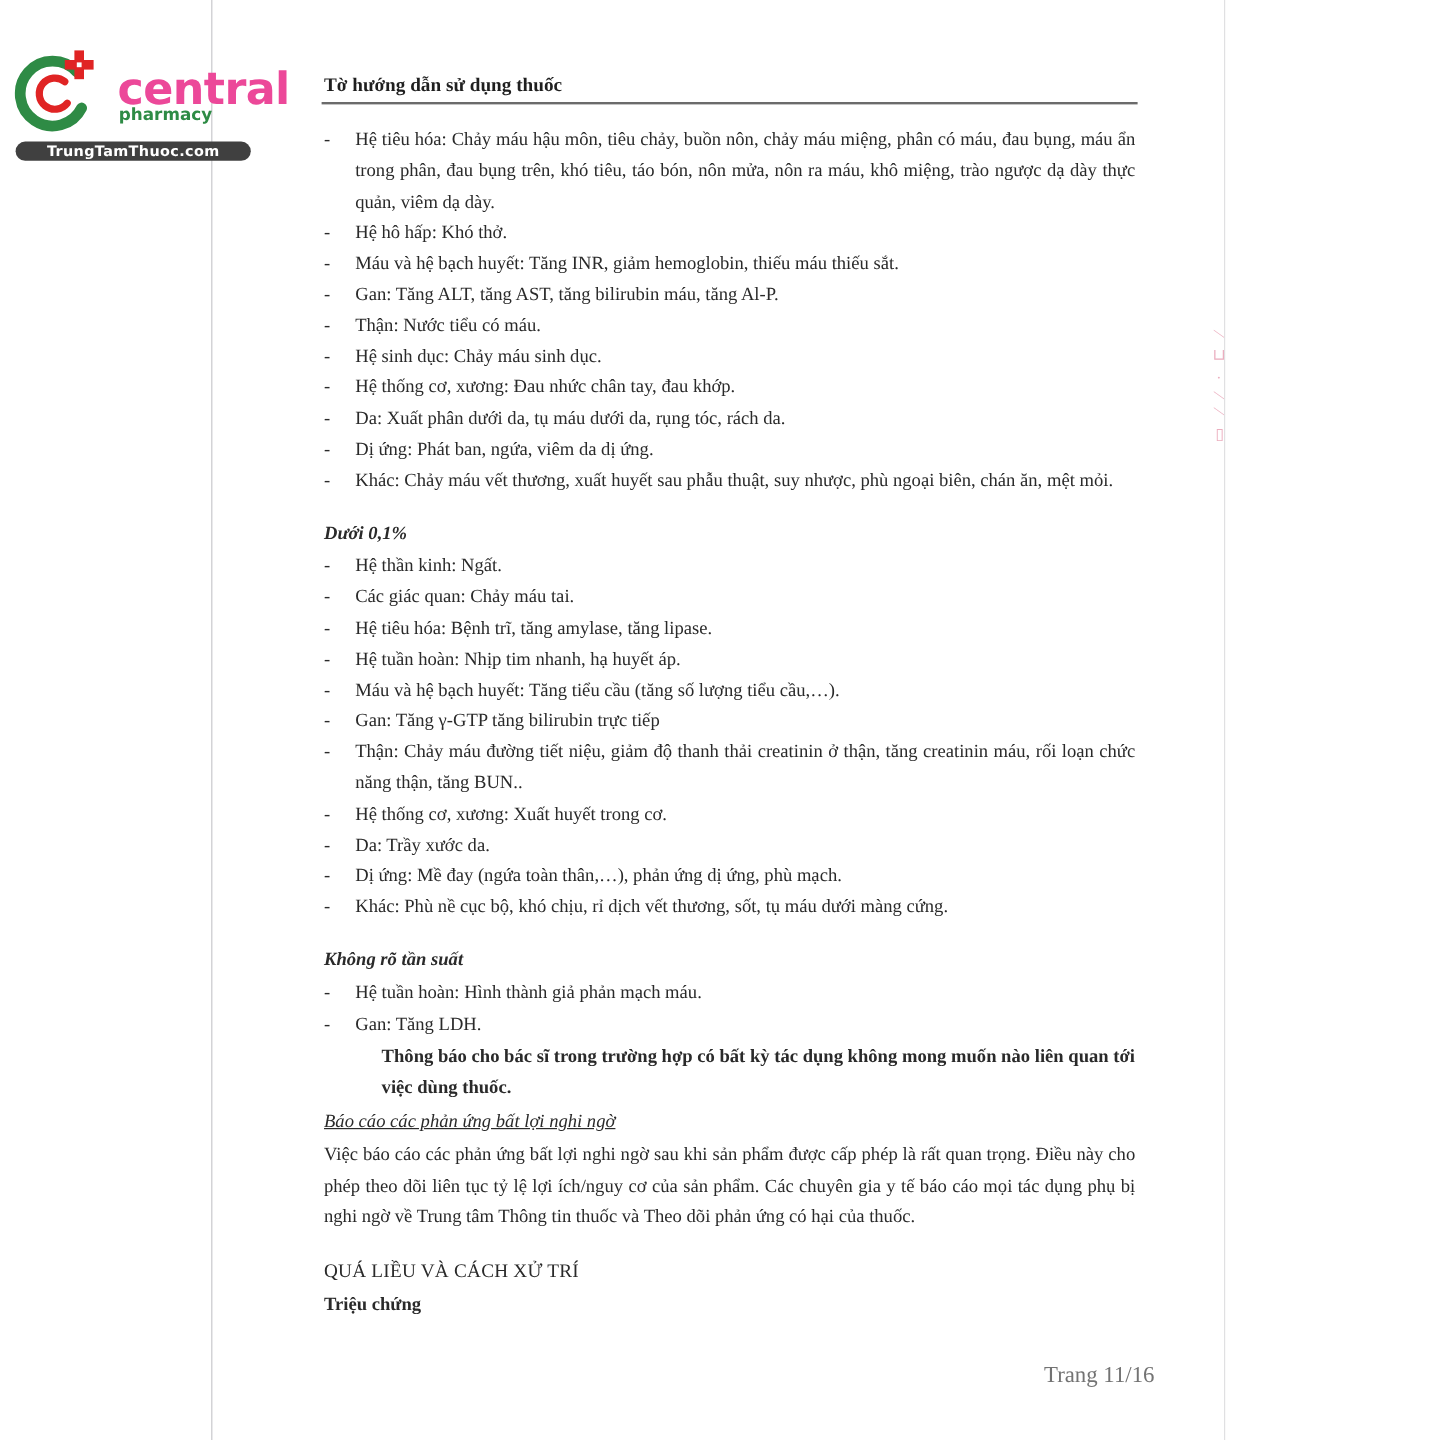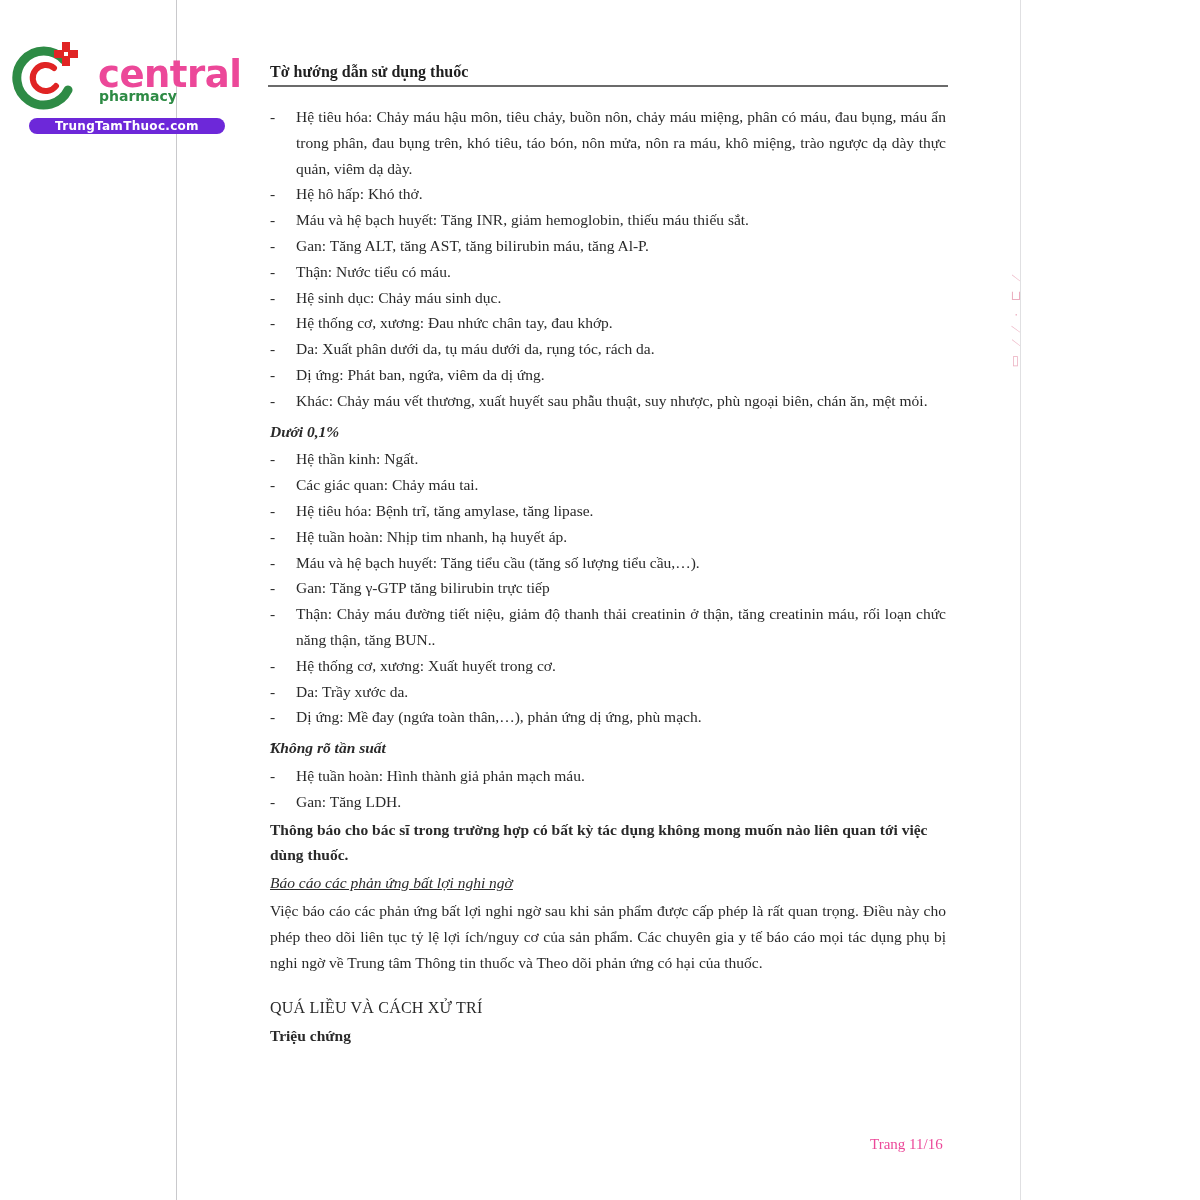--- a/index.html
+++ b/index.html
@@ -10,38 +10,38 @@
   .page-edge-left { position: absolute; left: 176px; top: 0; width: 1px; height: 1200px; background: #c9c9cc; }
   .page-edge-right { position: absolute; left: 1020px; top: 0; width: 1px; height: 1200px; background: #e0e0e2; }
 
   
   .logo { position: absolute; left: 10px; top: 38px; width: 202px; height: 100px; }
   .logo-mark { position: absolute; left: 2px; top: 2px; width: 70px; height: 70px; }
   .logo-word { position: absolute; left: 88px; top: 6px; font-family: "DejaVu Sans", sans-serif; font-weight: bold;
     font-size: 37px; color: #ec4899; letter-spacing: -0.5px; line-height: 1; margin-top: 12px; }
   .logo-sub { position: absolute; left: 89px; top: 50px; font-family: "DejaVu Sans", sans-serif; font-weight: bold;
     font-size: 14px; color: #2e8b45; }
-  .logo-url { position: absolute; left: 3px; top: 80px; width: 196px; height: 16px; border-radius: 8px; background: #6d28d9;
-    color: #fff; font-family: "DejaVu Sans", sans-serif; font-weight: bold; font-size: 12px; text-align: center; line-height: 16px; letter-spacing: 0.3px; margin-left: 16px; }
+  .logo-url { position: absolute; left: 3px; top: 80px; width: 196px; height: 16px; border-radius: 8px; background: #404040;
+    color: #fff; font-family: "DejaVu Sans", sans-serif; font-weight: bold; font-size: 12px; text-align: center; line-height: 16px; letter-spacing: 0.3px; }
 
   
   .doc-header { position: absolute; left: 270px; top: 63px; font-size: 16px; font-weight: bold; color: #1f1f1f; }
   .header-rule { position: absolute; left: 268px; top: 85px; width: 680px; height: 2px; background: #6b6b6b; }
 
   .content { position: absolute; left: 270px; top: 104px; width: 676px; font-size: 15.5px; line-height: 25.8px; }
   .item { position: relative; padding-left: 26px; text-align: justify; }
   .item .dash { position: absolute; left: 0; top: 0; }
-  .subhead { font-style: italic; font-weight: bold; margin-top: 5px; margin-bottom: 2px; }
-  .bold-note { font-weight: bold; margin-top: 2px; }
+  .subhead { font-style: italic; font-weight: bold; margin-top: 18px; margin-bottom: 2px; }
+  .bold-note { font-weight: bold; margin-top: 2px; margin-left: 48px; }
   .underline-head { font-style: italic; text-decoration: underline; margin-top: 2px; }
   .para { text-align: justify; margin-top: 2px; }
   .section-title { font-size: 16px; font-weight: normal; margin-top: 20px; letter-spacing: 0.2px; }
   .subsection { font-weight: bold; margin-top: 2px; }
 
-  .page-num { position: absolute; left: 870px; top: 1136px; font-size: 15px; color: #ec4899; text-align: right; }
+  .page-num { position: absolute; left: 870px; top: 1136px; font-size: 19px; color: #737373; text-align: right; }
 
   .stamp { position: absolute; left: 1008px; top: 200px; width: 20px; height: 170px; color: #e8a0b4;
     font-size: 13px; writing-mode: vertical-rl; transform: rotate(180deg); letter-spacing: 4px; opacity: 0.85; }
 </style>
 </head>
 <body>
 
 <div class="page-edge-left"></div>
 <div class="page-edge-right"></div>
 
@@ -80,21 +80,21 @@
     <div class="item"><span class="dash">-</span><span>Hệ thần kinh: Ngất.</span></div>
     <div class="item"><span class="dash">-</span><span>Các giác quan: Chảy máu tai.</span></div>
     <div class="item"><span class="dash">-</span><span>Hệ tiêu hóa: Bệnh trĩ, tăng amylase, tăng lipase.</span></div>
     <div class="item"><span class="dash">-</span><span>Hệ tuần hoàn: Nhịp tim nhanh, hạ huyết áp.</span></div>
     <div class="item"><span class="dash">-</span><span>Máu và hệ bạch huyết: Tăng tiểu cầu (tăng số lượng tiểu cầu,…).</span></div>
     <div class="item"><span class="dash">-</span><span>Gan: Tăng γ-GTP tăng bilirubin trực tiếp</span></div>
     <div class="item"><span class="dash">-</span><span>Thận: Chảy máu đường tiết niệu, giảm độ thanh thải creatinin ở thận, tăng creatinin máu, rối loạn chức năng thận, tăng BUN..</span></div>
     <div class="item"><span class="dash">-</span><span>Hệ thống cơ, xương: Xuất huyết trong cơ.</span></div>
     <div class="item"><span class="dash">-</span><span>Da: Trầy xước da.</span></div>
     <div class="item"><span class="dash">-</span><span>Dị ứng: Mề đay (ngứa toàn thân,…), phản ứng dị ứng, phù mạch.</span></div>
-    <div class="item"><span class="dash">-</span></div>
+    <div class="item"><span class="dash">-</span><span>Khác: Phù nề cục bộ, khó chịu, rỉ dịch vết thương, sốt, tụ máu dưới màng cứng.</span></div>
   </div>
 
   <div class="subhead">Không rõ tần suất</div>
   <div>
     <div class="item"><span class="dash">-</span><span>Hệ tuần hoàn: Hình thành giả phản mạch máu.</span></div>
     <div class="item"><span class="dash">-</span><span>Gan: Tăng LDH.</span></div>
   </div>
 
   <div class="bold-note">Thông báo cho bác sĩ trong trường hợp có bất kỳ tác dụng không mong muốn nào liên quan tới việc dùng thuốc.</div>
   <div class="underline-head">Báo cáo các phản ứng bất lợi nghi ngờ</div>

